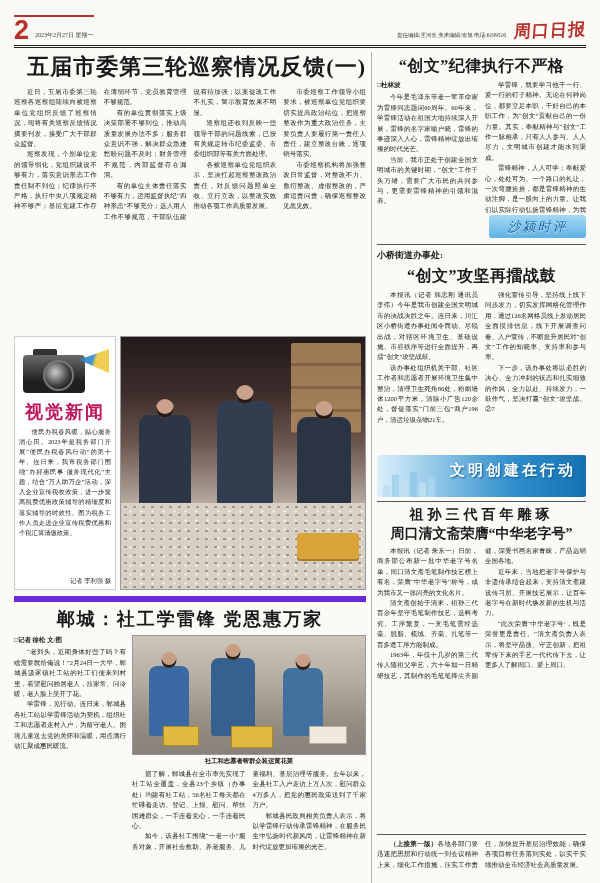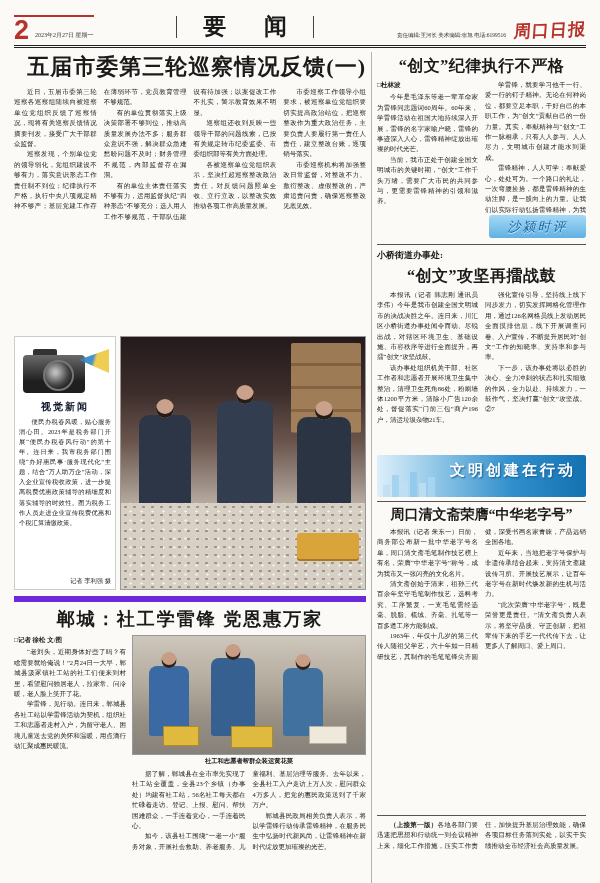--- a/index.html
+++ b/index.html
@@ -40,21 +40,21 @@
                display:flex;flex-direction:column;background:#fff;}
   .camera{position:relative;width:88px;height:56px;margin:1px auto 2px;flex:none;}
   .cam-body{position:absolute;left:2px;top:14px;width:62px;height:38px;border-radius:4px;
             background:linear-gradient(#6a6a6a,#1f1f1f 70%);}
   .cam-top{position:absolute;left:12px;top:8px;width:24px;height:10px;background:#333;border-radius:2px;}
   .cam-lens{position:absolute;left:22px;top:19px;width:27px;height:27px;border-radius:50%;border:2px solid #777;
             background:radial-gradient(circle at 38% 38%,#bbb 8%,#444 55%,#0c0c0c 90%);}
   .cam-beam{position:absolute;right:0;top:8px;width:30px;height:24px;
             background:linear-gradient(105deg,#2f86c8 45%,#ecc83f 55%);
             clip-path:polygon(0 45%,100% 0,100% 100%);opacity:.9;}
-  .vn-label{text-align:center;font-size:10px;font-weight:bold;color:#0f172a;letter-spacing:2px;margin:1px 0 3px;flex:none;}
+  .vn-label{text-align:center;font-size:18px;font-weight:bold;color:#be185d;letter-spacing:2px;margin:1px 0 3px;flex:none;}
   .vn-caption{margin:0;font-size:6.3px;line-height:1.6;text-align:justify;text-indent:2em;flex:1;overflow:hidden;}
   .vn-credit{margin:1px 0 0;font-size:6.3px;text-align:right;flex:none;}
   figure{margin:0;}
   .photo-main{flex:1;margin-left:4px;position:relative;border:1px solid #999;overflow:hidden;
       background:linear-gradient(180deg,#241a1b 0%,#3c2d2b 22%,#6b564e 42%,#a2948a 60%,#d2c9bd 74%,#e0d8cd 100%);}
   .pm-boxes{position:absolute;right:4px;top:6px;width:70px;height:90px;
       background:repeating-linear-gradient(180deg,#b08a5e 0 20px,#8f6c44 20px 23px);opacity:.85;border-radius:2px;}
   .person{position:absolute;border-radius:10px 10px 4px 4px;}
   .person .head{position:absolute;left:50%;top:-16px;transform:translateX(-50%);width:18px;height:19px;border-radius:50%;
       background:#caa18a;box-shadow:0 -4px 0 0 #241c1a inset;}
@@ -115,25 +115,20 @@
 </style>
 </head>
 <body>
 
 <div class="page">
 
   <header>
     <div class="h-left">
       <span class="pagenum">2</span>
       <span class="date">2023年2月27日 星期一</span>
-    </div>
-    <div class="h-center">
-      <span class="bar"></span>
-      <h1 class="section-title">要 闻</h1>
-      <span class="bar"></span>
     </div>
     <div class="h-right">
       <span class="editors">责任编辑:王河长  美术编辑:张旭  电话:6199516</span>
       <span class="masthead">周口日报</span>
     </div>
   </header>
 
   <div class="content">
 
     <div class="col-main">
@@ -252,20 +247,21 @@
             <i></i>
             <i></i>
             <i></i>
           </span>
         <span class="banner-text">文明创建在行动</span>
       </div>
 
       <hr class="rule">
 
       <section class="sec-laozihao">
+        <h3 class="lz-t1">祖孙三代百年雕琢</h3>
         <h3 class="lz-t2">周口清文斋荣膺“中华老字号”</h3>
         <div class="body-cols cols2 lz-body">
           <p>本报讯（记者 朱东一）日前，商务部公布新一批中华老字号名单，周口清文斋毛笔制作技艺榜上有名，荣膺“中华老字号”称号，成为我市又一张闪亮的文化名片。</p>
           <p>清文斋创始于清末，祖孙三代百余年坚守毛笔制作技艺，选料考究、工序繁复，一支毛笔需经选毫、脱脂、梳绒、齐毫、扎笔等一百多道工序方能制成。</p>
           <p>1963年，年仅十几岁的第三代传人随祖父学艺，六十年如一日精研技艺，其制作的毛笔笔锋尖齐圆健，深受书画名家青睐，产品远销全国各地。</p>
           <p>近年来，当地把老字号保护与非遗传承结合起来，支持清文斋建设传习所、开展技艺展示，让百年老字号在新时代焕发新的生机与活力。</p>
           <p>“此次荣膺‘中华老字号’，既是荣誉更是责任。”清文斋负责人表示，将坚守品质、守正创新，把祖辈传下来的手艺一代代传下去，让更多人了解周口、爱上周口。</p>
         </div>
       </section>
 

